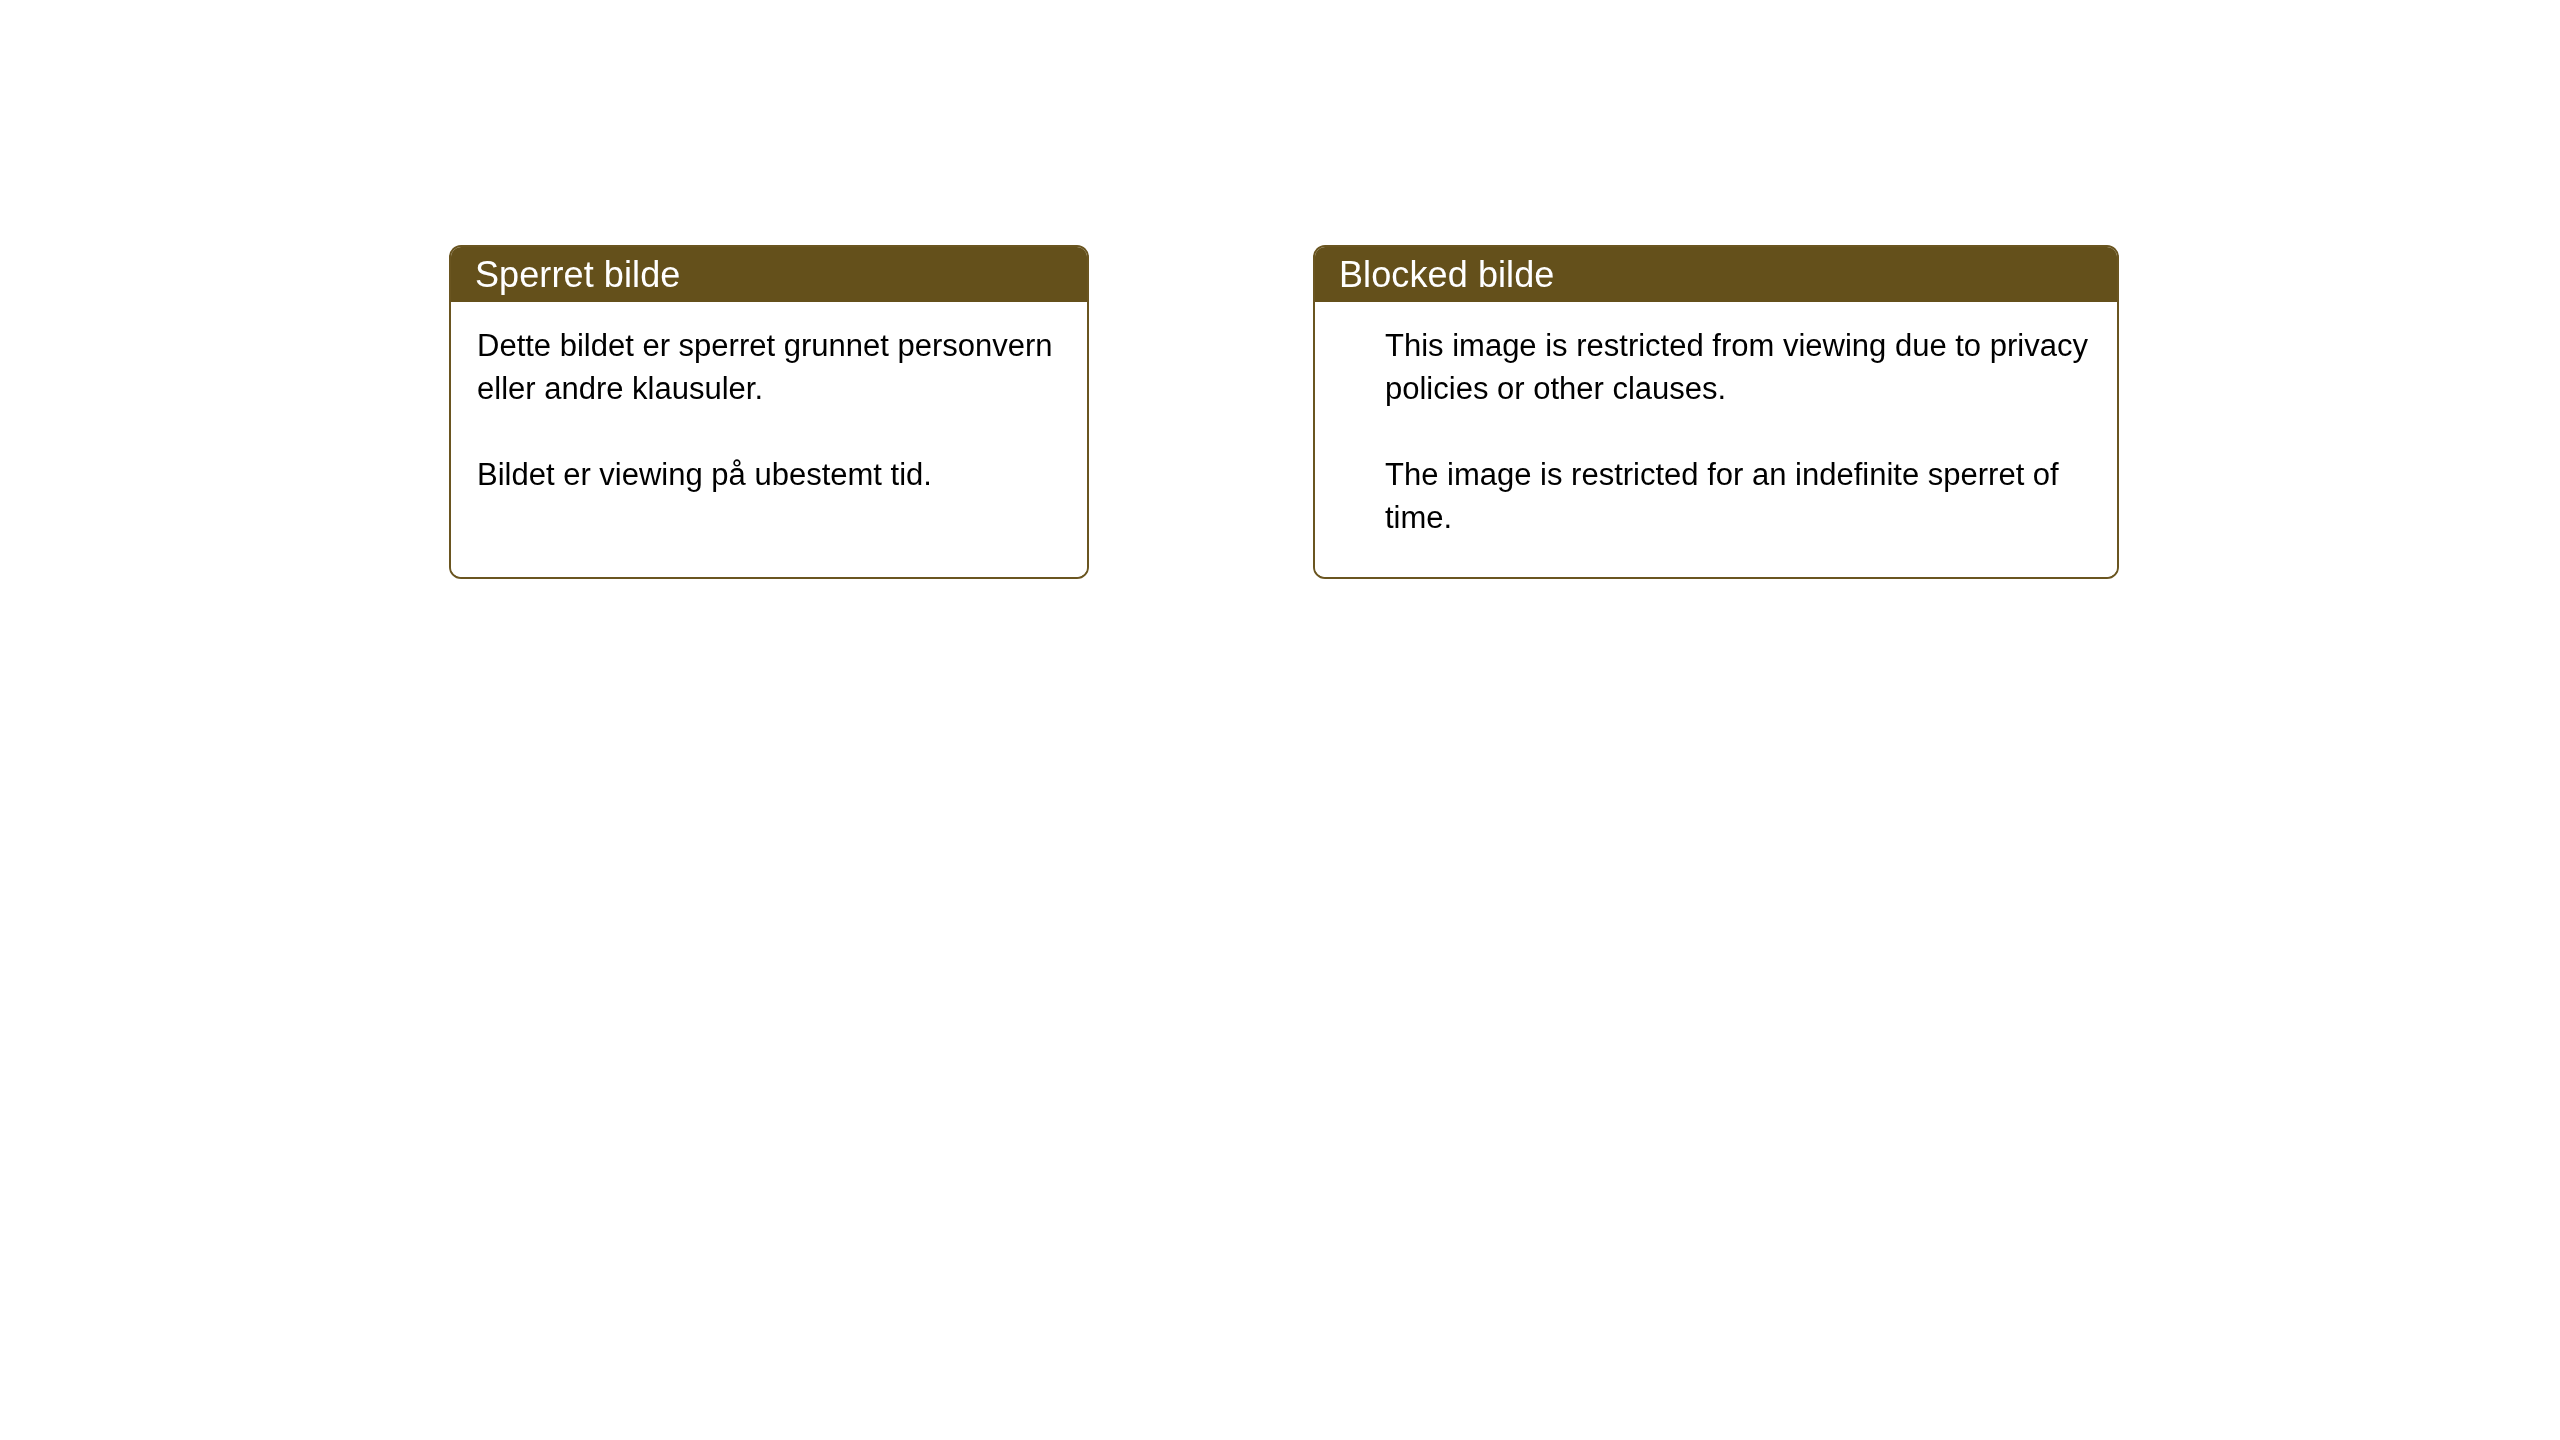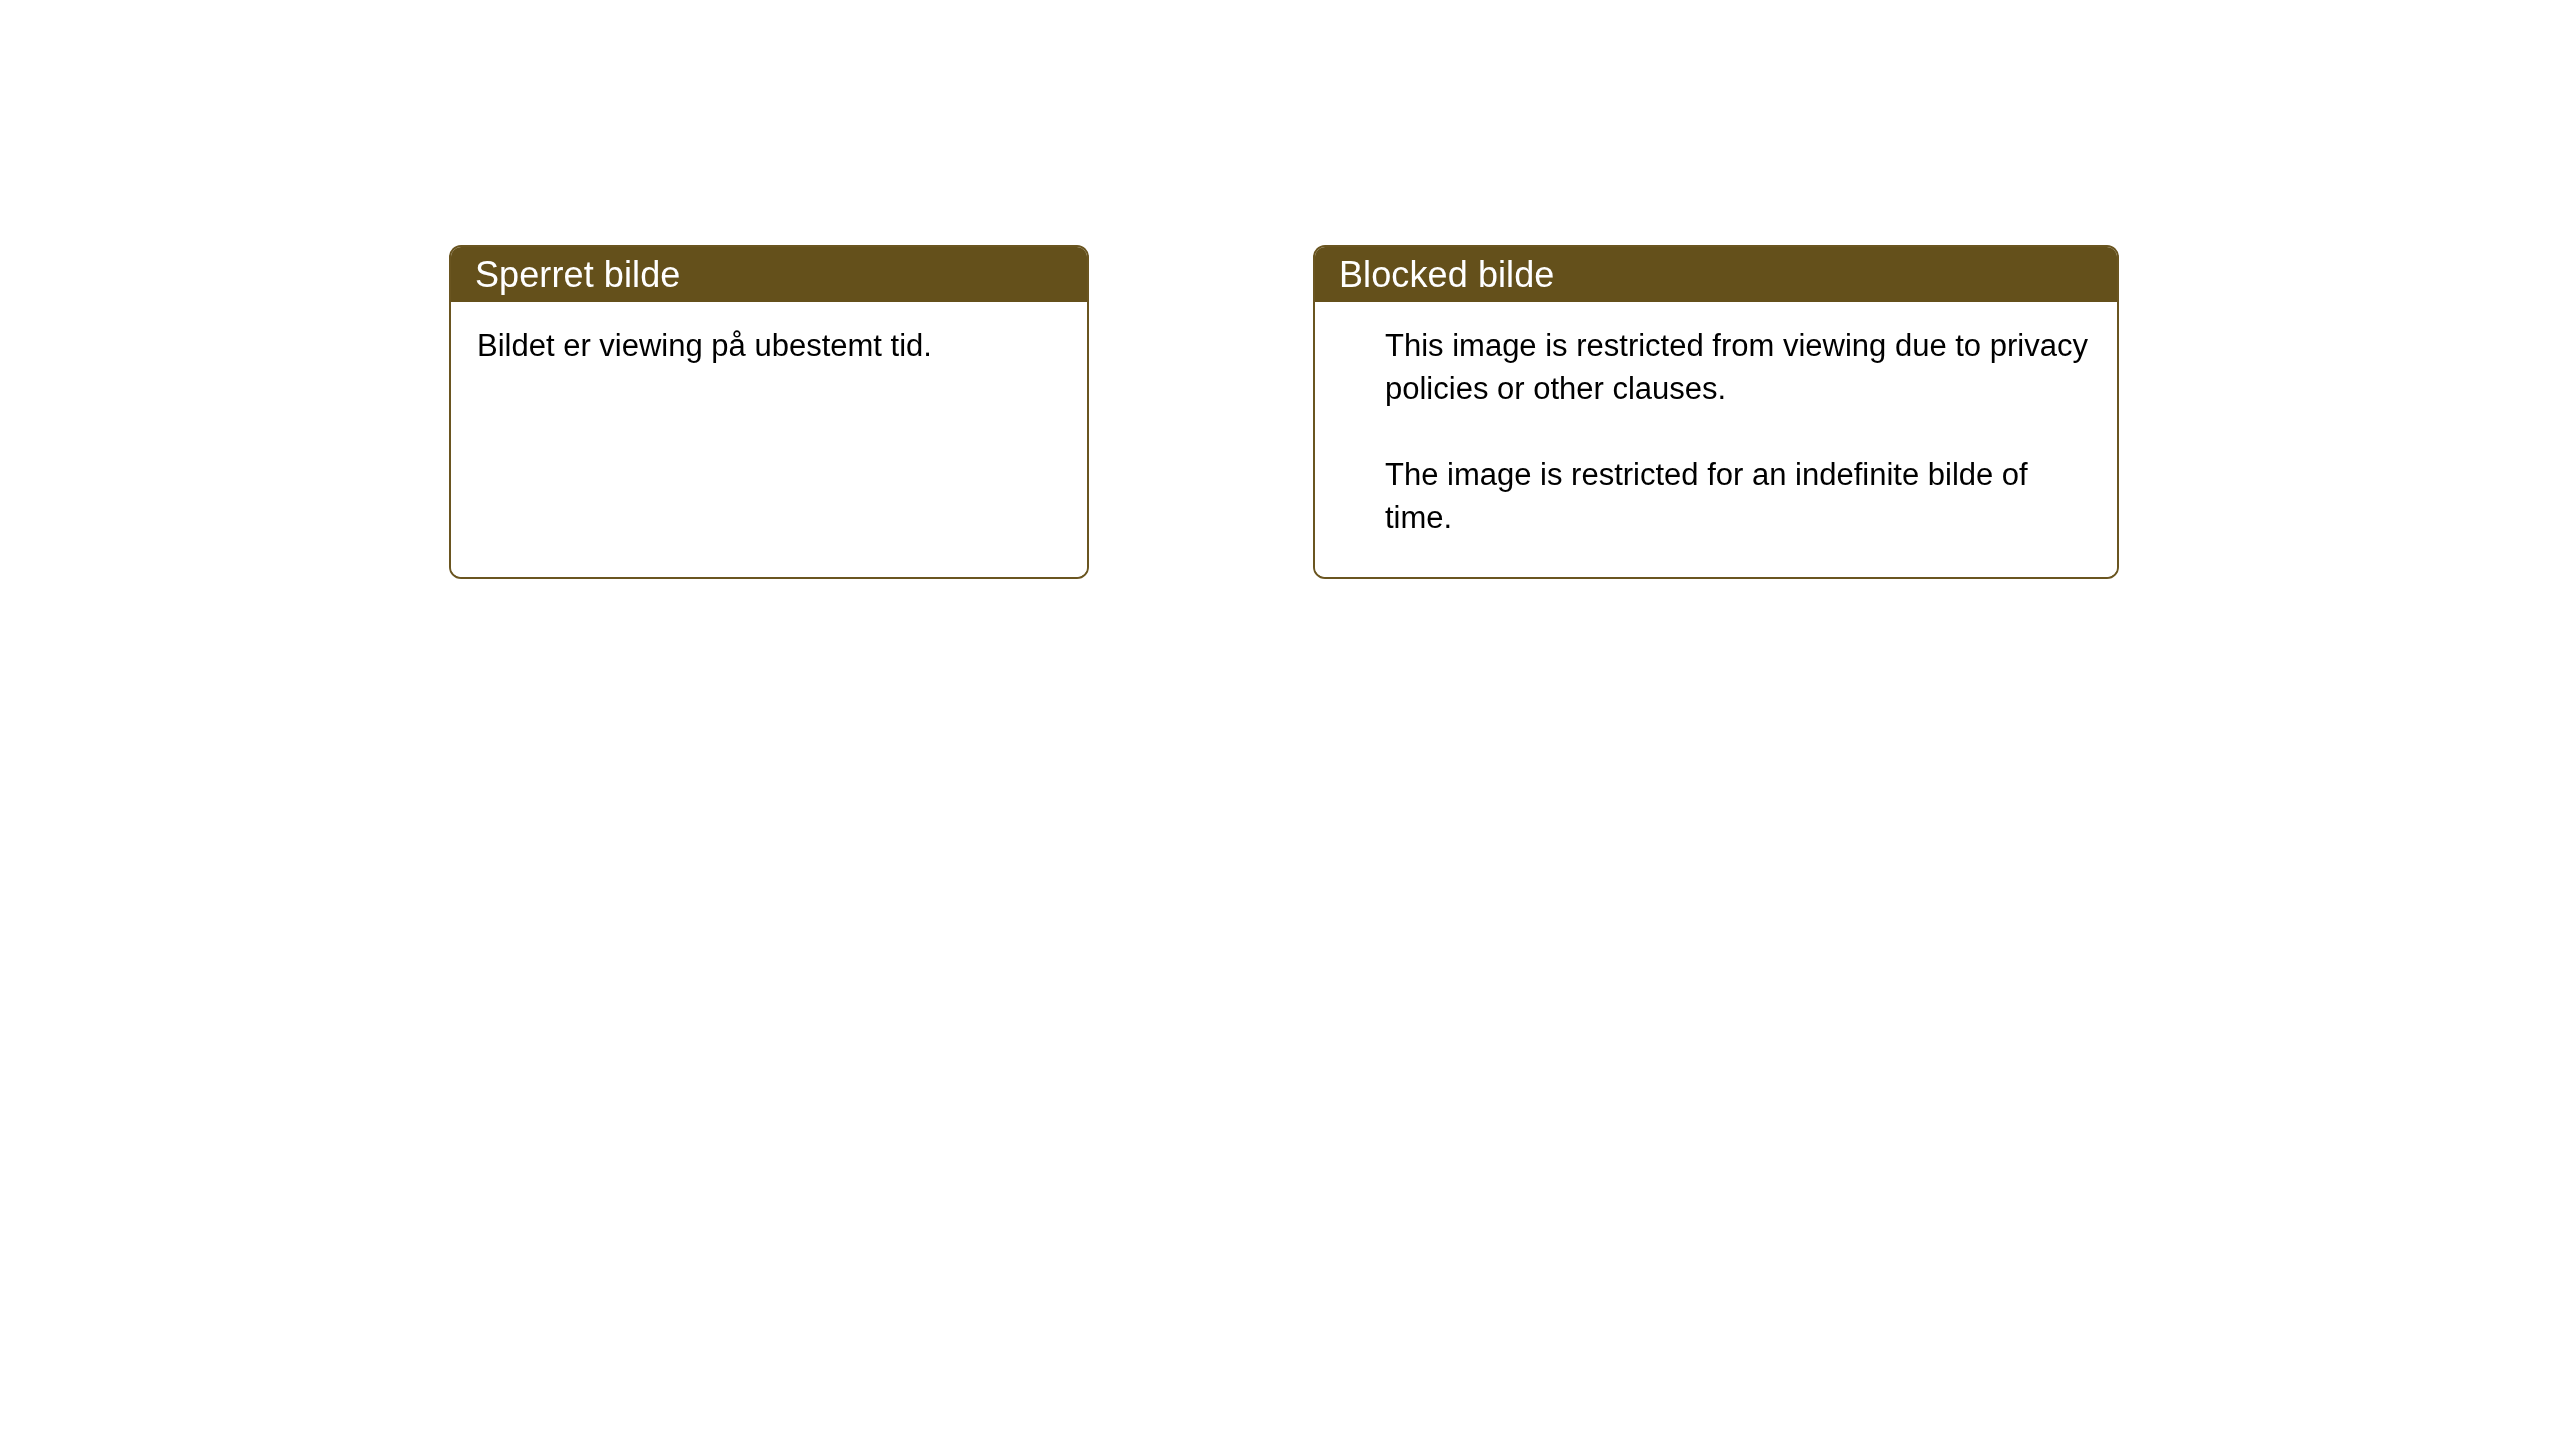--- a/index.html
+++ b/index.html
@@ -96,27 +96,28 @@
 </head>
 <body>
 
 <div id="page">
 
   <section class="notice-card" id="card-no">
     <div class="card-header">
       <h2 class="card-title">Sperret bilde</h2>
     </div>
     <div class="card-body">
+      <p class="body-paragraph">Dette bildet er sperret grunnet personvern eller andre klausuler.</p>
       <p class="body-paragraph">Bildet er viewing på ubestemt tid.</p>
     </div>
   </section>
 
   <section class="notice-card" id="card-en">
     <div class="card-header">
       <h2 class="card-title">Blocked bilde</h2>
     </div>
     <div class="card-body">
       <p class="body-paragraph">This image is restricted from viewing due to privacy policies or other clauses.</p>
-      <p class="body-paragraph">The image is restricted for an indefinite bilde of time.</p>
+      <p class="body-paragraph">The image is restricted for an indefinite sperret of time.</p>
     </div>
   </section>
 
 </div>
 
 </body></html>

